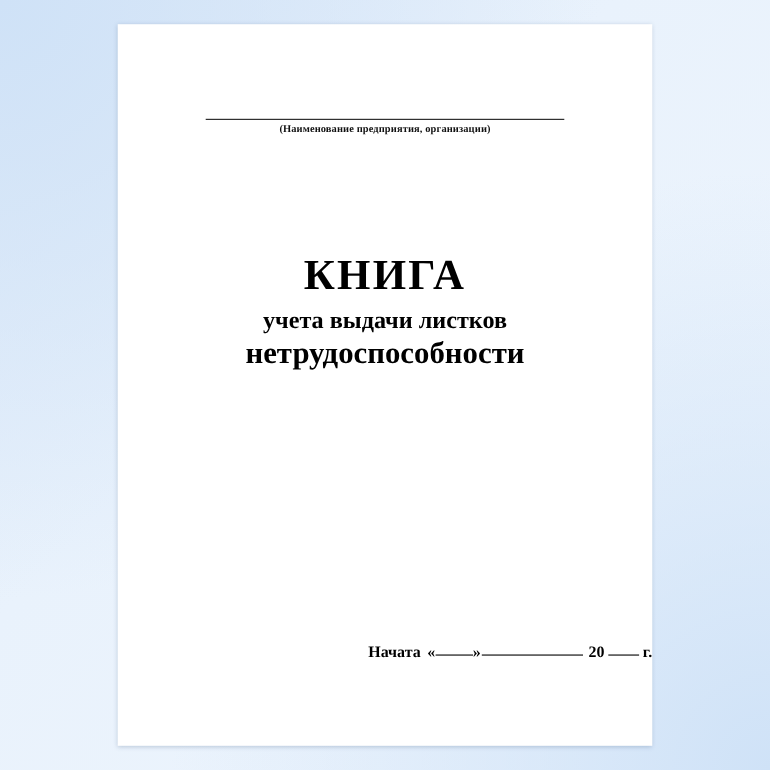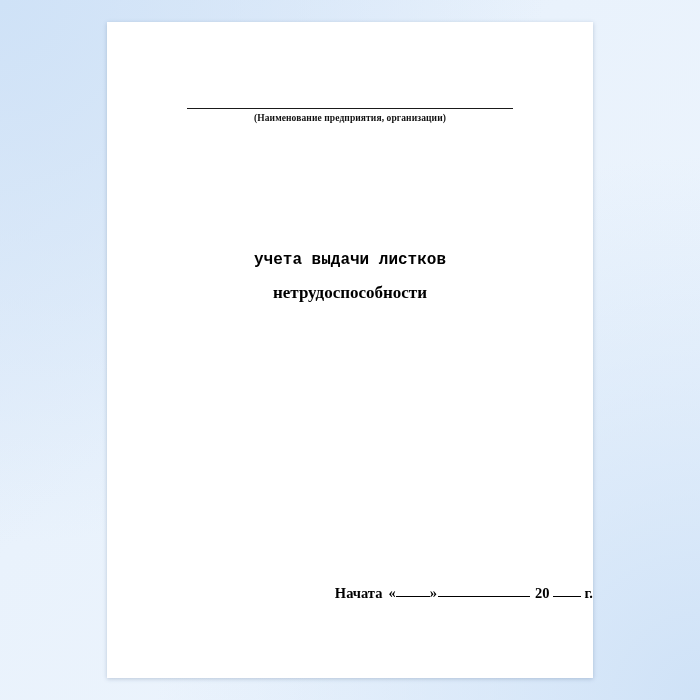--- a/index.html
+++ b/index.html
@@ -77,29 +77,28 @@
     text-align: center;
     color: #000000;
   }
   .title-main {
     font-size: 39px;
     font-weight: bold;
     letter-spacing: 2px;
     line-height: 1.1;
   }
   .title-sub-1 {
-    margin-top: 20px;
-    font-size: 16px;
+    margin-top: 4px;
+    font-size: 22px;
     font-weight: bold;
     line-height: 1.25;
-    font-family: Liberation Mono, monospace;
   }
   .title-sub-2 {
-    margin-top: 12px;
-    font-size: 17px;
+    margin-top: 0;
+    font-size: 28px;
     font-weight: bold;
     line-height: 1.25;
   }
 
   
   .dates-block {
     position: absolute;
     left: 0;
     right: 0;
     bottom: 76px;
@@ -154,20 +153,21 @@
 
   <div class="cover">
     <div class="page-inner">
 
       <div class="org-block">
         <div class="org-rule"></div>
         <div class="org-caption">(Наименование предприятия, организации)</div>
       </div>
 
       <div class="title-block">
+        <div class="title-main">КНИГА</div>
         <div class="title-sub-1">учета выдачи листков</div>
         <div class="title-sub-2">нетрудоспособности</div>
       </div>
 
       <div class="dates-block">
 
         <span class="date-row">
           <span class="lbl">Начата</span><span class="q">«</span><span class="blank-short"></span><span class="q">»</span><span class="blank-long"></span><span class="yy">20</span><span class="blank-year"></span><span>г.</span>
         </span>
 

